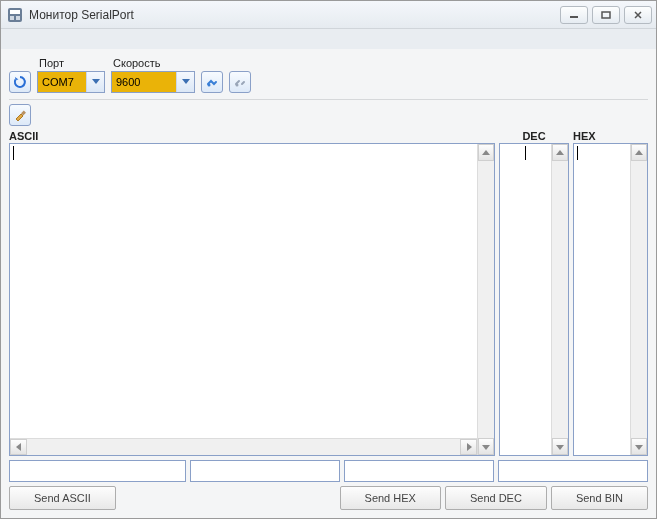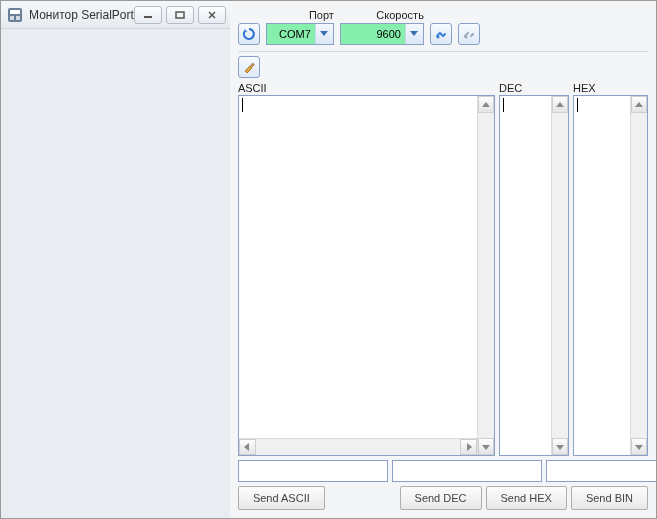--- a/index.html
+++ b/index.html
@@ -10,21 +10,22 @@
       width: 657px;
       height: 519px;
       overflow: hidden;
     }
     .window {
       width: 657px;
       height: 519px;
       border: 1px solid #9a9a9a;
       background: #e9edf1;
       display: flex;
-      flex-direction: row;
+      flex-direction: column;
+      gap: 20px;
     }
     .titlebar {
       height: 28px;
       background: linear-gradient(#f4f7fb, #e6ebf0);
       border-bottom: 1px solid #d0d5da;
       display: flex;
       align-items: center;
       padding: 0 4px 0 6px;
     }
     .titlebar .app-icon {
@@ -67,41 +68,40 @@
       display: flex;
       align-items: flex-end;
       gap: 6px;
       padding-bottom: 6px;
       border-bottom: 1px solid #d6d8da;
     }
     .labeled {
       display: flex;
       flex-direction: column;
       gap: 2px;
-      text-align: right;
     }
     .labeled > label {
       font-size: 11px;
       color: #222;
       padding-left: 2px;
     }
     .tool-btn {
       width: 22px; height: 22px;
       border: 1px solid #8aa0c8;
       border-radius: 3px;
       background: linear-gradient(#f7fbff, #dde9f8);
       display: flex;
       align-items: center;
       justify-content: center;
       cursor: pointer;
     }
     .combo {
       position: relative;
       height: 22px;
-      background: #86efac;
+      background: #eab308;
       border: 1px solid #8aa0c8;
       display: flex;
       align-items: center;
     }
     .combo .combo-text {
       padding: 0 4px;
       flex: 1;
       font-size: 11px;
     }
     .combo .combo-arrow {
@@ -115,28 +115,29 @@
       cursor: pointer;
     }
     .toolbar2 {
       padding: 4px 0 4px 0;
     }
     .columns-area {
       display: flex;
       gap: 4px;
       flex: 1;
       overflow: hidden;
+      font-weight: bold;
     }
     .col {
       display: flex;
       flex-direction: column;
       overflow: hidden;
     }
     .col-ascii { flex: 1 1 390px; }
-    .col-dec   { flex: 0 0 70px; }
+    .col-dec   { flex: 0 0 70px; text-align: center; }
     .col-hex   { flex: 0 0 75px; }
     .col-bin   { flex: 0 0 90px; }
     .col-header {
       font-size: 11px;
       color: #222;
       padding-bottom: 1px;
     }
     .display-box {
       flex: 1;
       border: 1px solid #8aa0c8;
@@ -205,21 +206,21 @@
       display: flex;
       gap: 4px;
       margin-top: 4px;
     }
     .push-btn {
       height: 24px;
       border: 1px solid #adadad;
       background: linear-gradient(#fdfdfd,#e8e8e8);
       color:#444;
       font-size:11px;
-      padding: 0 14px;
+      padding: 0 24px;
       border-radius:2px;
       cursor:pointer;
       display:flex;align-items:center;justify-content:center;
     }
     .spacer { flex:1; }
     svg { display:block; }
   </style>
 </head>
 <body>
 
@@ -387,19 +388,19 @@
     <div class="input-row">
       <input class="text-input" style="flex: 1 1 390px;" value="">
       <input class="text-input" style="flex: 0 0 70px;" value="">
       <input class="text-input" style="flex: 0 0 75px;" value="">
       <input class="text-input" style="flex: 0 0 90px;" value="">
     </div>
 
     <div class="btn-row">
       <button class="push-btn">Send ASCII</button>
       <div class="spacer"></div>
+      <button class="push-btn">Send HEX</button>
       <button class="push-btn">Send DEC</button>
-      <button class="push-btn">Send HEX</button>
       <button class="push-btn">Send BIN</button>
     </div>
 
   </div>
 </div>
 
 </body></html>

